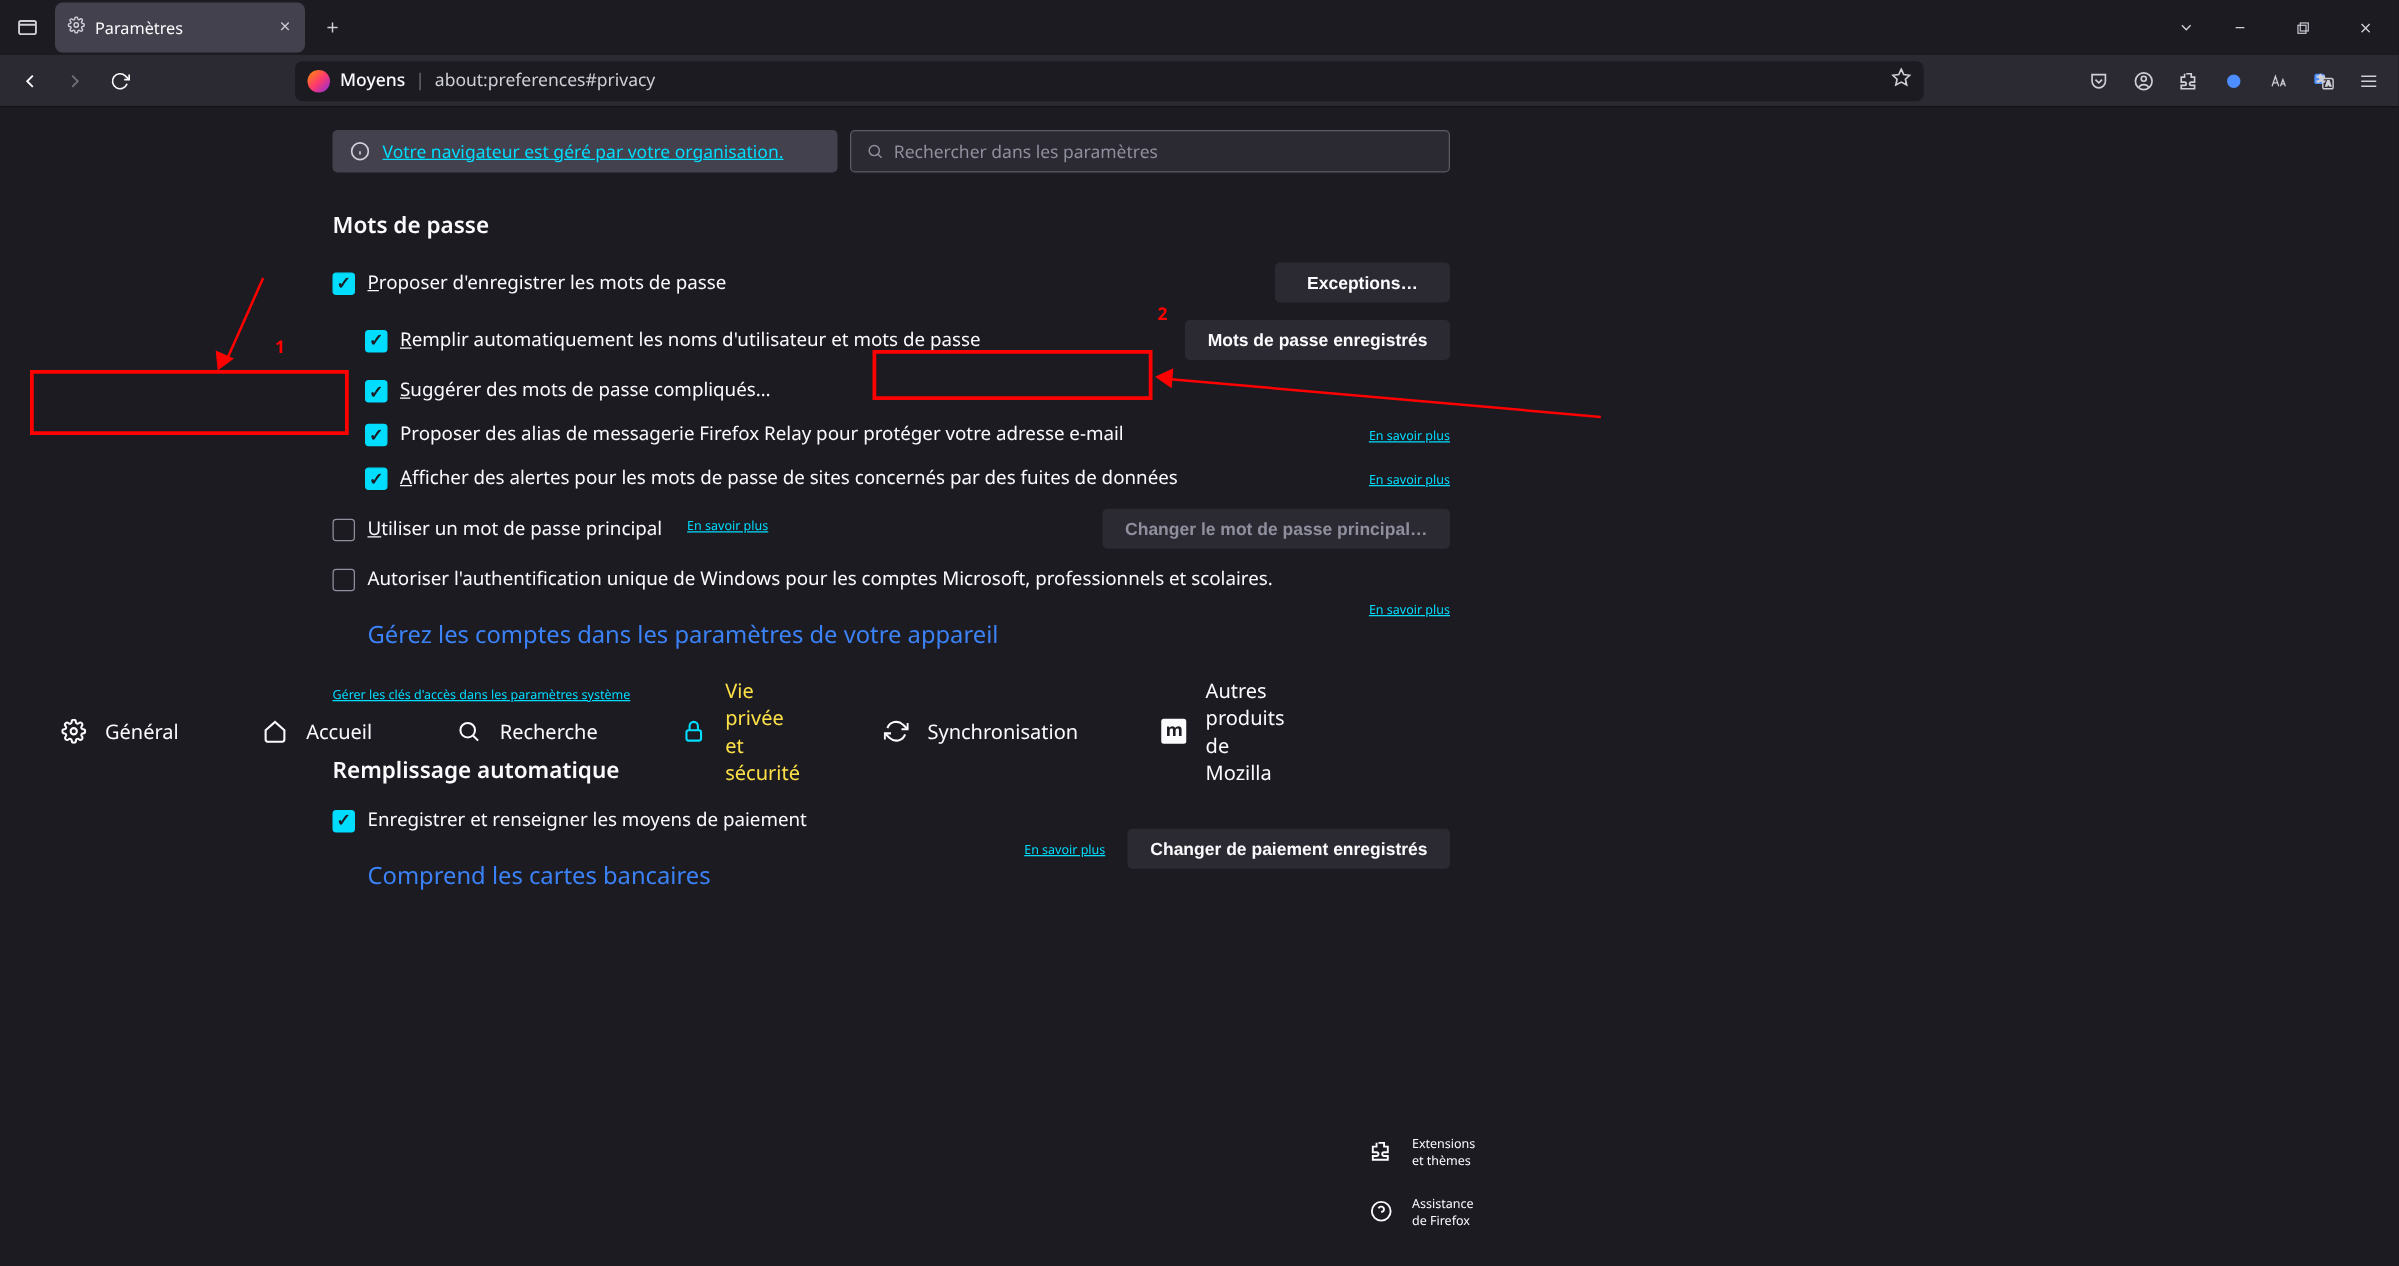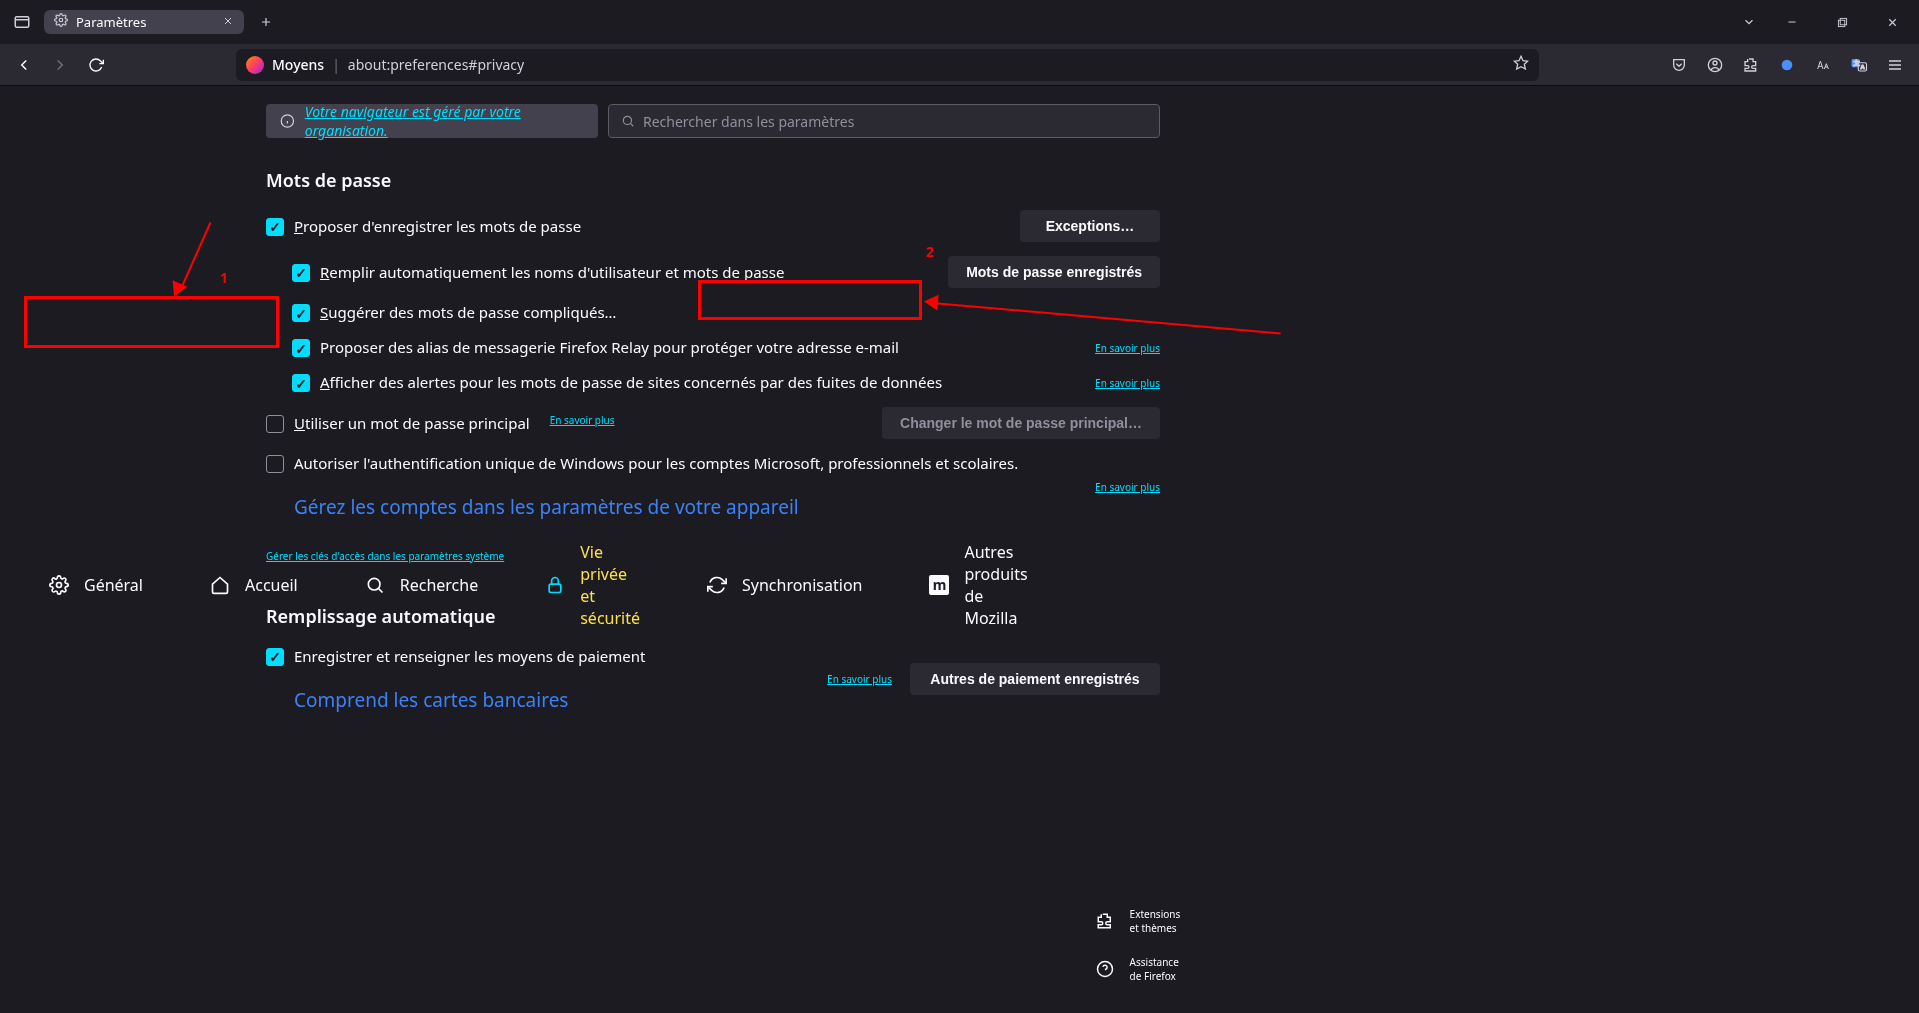--- a/index.html
+++ b/index.html
@@ -20,21 +20,21 @@
     align-items: center;
     padding-left: 8px;
   }
   .tab-group-icon {
     width: 28px; height: 28px;
     display: flex; align-items: center; justify-content: center;
     margin-right: 8px;
     color: #cfcfd8;
   }
   .tab {
-    height: 24px;
+    height: 40px;
     background: #42414d;
     border-radius: 6px;
     display: flex;
     align-items: center;
     padding: 0 10px;
     gap: 8px;
     min-width: 200px;
     color: #fbfbfe;
     font-size: 13px;
   }
@@ -171,21 +171,21 @@
   .info-bar {
     background: #42414d;
     border-radius: 4px;
     height: 34px;
     display: flex;
     align-items: center;
     padding: 0 14px;
     gap: 10px;
     font-size: 14px;
   }
-  .info-bar.org { width: 332px; font-style: italic; }
+  .info-bar.org { width: 404px; }
   .info-bar.org a { color: #00ddff; text-decoration: underline; }
   .search-settings {
     flex: 1;
     background: #2b2a33;
     border: 1px solid #5b5b66;
     border-radius: 4px;
     height: 34px;
     display: flex;
     align-items: center;
     padding: 0 12px;
@@ -593,21 +593,21 @@
 
     <div class="option-block">
       <div class="left">
         <div class="checkbox checked"></div>
         <div class="col-text">
           <div class="option-label">Enregistrer et renseigner les moyens de paiement</div>
           <div class="option-label sub">Comprend les cartes bancaires</div>
         </div>
       </div>
       <a class="link" style="max-width:80px;">En savoir plus</a>
-      <button class="btn" style="min-width:250px;">Autres de paiement enregistrés</button>
+      <button class="btn" style="min-width:250px;">Changer de paiement enregistrés</button>
     </div>
 
   </div>
 </div>
 
 <div class="anno-box" style="left:24px; top:296px; width:255px; height:52px;"></div>
 <div class="anno-text" style="left:220px; top:268px;">1</div>
 <div class="anno-box" style="left:698px; top:280px; width:224px; height:40px;"></div>
 <div class="anno-text" style="left:926px; top:242px;">2</div>
 

